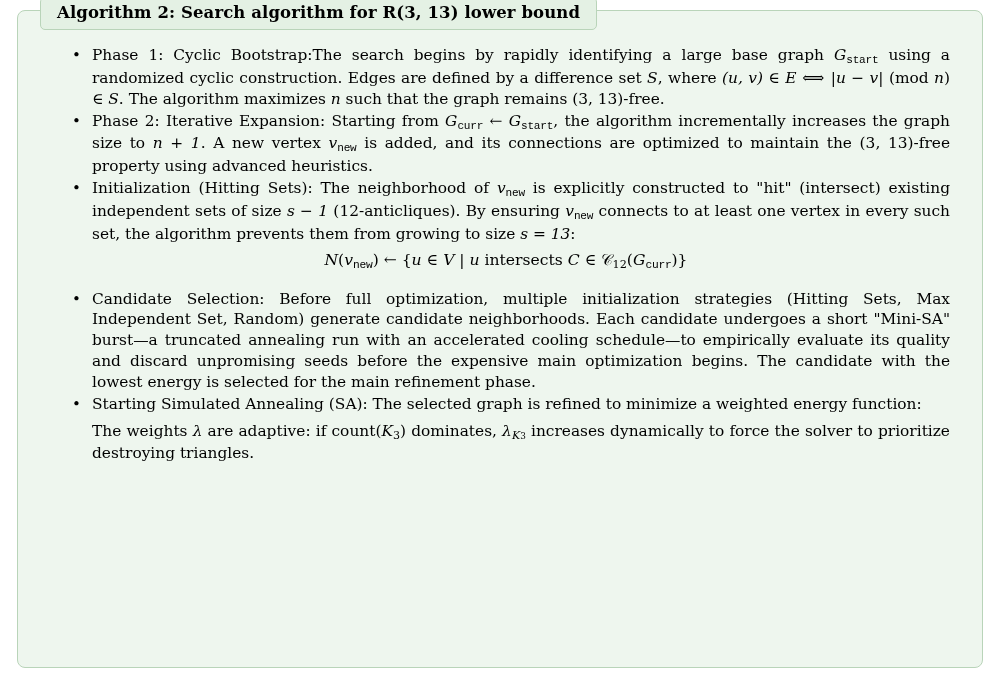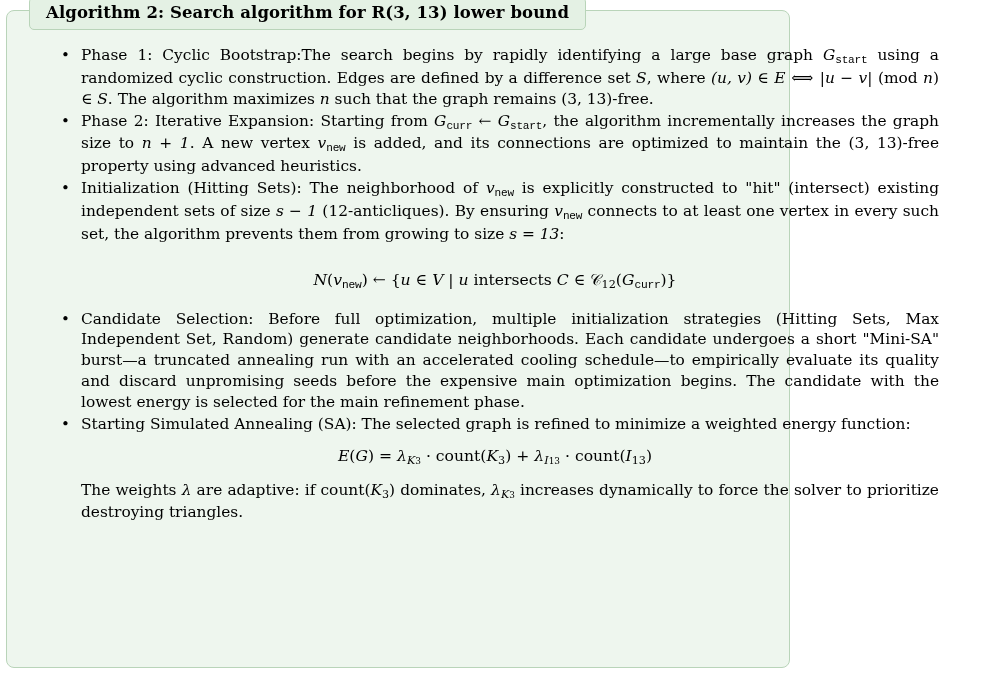--- a/index.html
+++ b/index.html
@@ -9,23 +9,23 @@
   }
   body {
     width: 993px;
     height: 685px;
     font-family: "DejaVu Serif", "Liberation Serif", serif;
     color: #000000;
     overflow: hidden;
   }
   .algo-box {
     position: absolute;
-    left: 6px;
+    left: 17px;
     top: 10px;
-    width: 784px;
+    width: 966px;
     height: 658px;
     box-sizing: border-box;
     background: #eef6ee;
     border: 1px solid #b9d4b9;
     border-radius: 8px;
   }
   .algo-title-bar {
     position: absolute;
     left: 22px;
     top: -14px;
@@ -78,21 +78,21 @@
     letter-spacing: -0.2px;
   }
   .sub {
     font-size: 0.72em;
     vertical-align: -0.25em;
   }
   .sub .it { font-style: italic; }
   .eqn {
     text-align: center;
     font-size: 15.6px;
-    margin: 26px 0 15px 0;
+    margin: 6px 0 15px 0;
     padding-right: 30px;
   }
   .eqn-2 {
     text-align: center;
     font-size: 15.6px;
     margin: 11px 0 12px 0;
     padding-right: 30px;
   }
   .para {
     font-size: 15.4px;
@@ -132,23 +132,20 @@
         </div>
       </li>
 
       <li>
         <b>Candidate Selection:</b><span> Before full optimization, multiple initialization strategies (Hitting Sets, Max Independent Set, Random) generate candidate neighborhoods.  Each candidate undergoes a short "Mini-SA" burst—a truncated annealing run with an accelerated cooling schedule—to empirically evaluate its quality and discard unpromising seeds before the expensive main optimization begins.  The candidate with the lowest energy is selected for the main refinement phase.</span>
       </li>
 
       <li>
         <b>Starting Simulated Annealing (SA):</b><span> The selected graph is refined to minimize a weighted energy function:</span>
 
-        <div class="eqn-2">
-          <span class="nb"><var>E</var>(<var>G</var>) = <var>λ</var><span class="sub"><span class="it">K</span><span style="font-size:0.8em;">3</span></span> · count(<var>K</var><span class="sub">3</span>) + <var>λ</var><span class="sub"><span class="it">I</span><span style="font-size:0.8em;">13</span></span> · count(<var>I</var><span class="sub">13</span>)</span>
-        </div>
       </li>
 
     </ul>
 
     <div class="para">
       <span>The weights </span><var>λ</var><span> are </span><b>adaptive</b><span>: if count(</span><span class="nb"><var>K</var><span class="sub">3</span></span><span>) dominates, </span><span class="nb"><var>λ</var><span class="sub"><span class="it">K</span><span style="font-size:0.8em;">3</span></span></span><span> increases dynamically to force the solver to prioritize destroying triangles.</span>
     </div>
   </div>
 </div>
 

